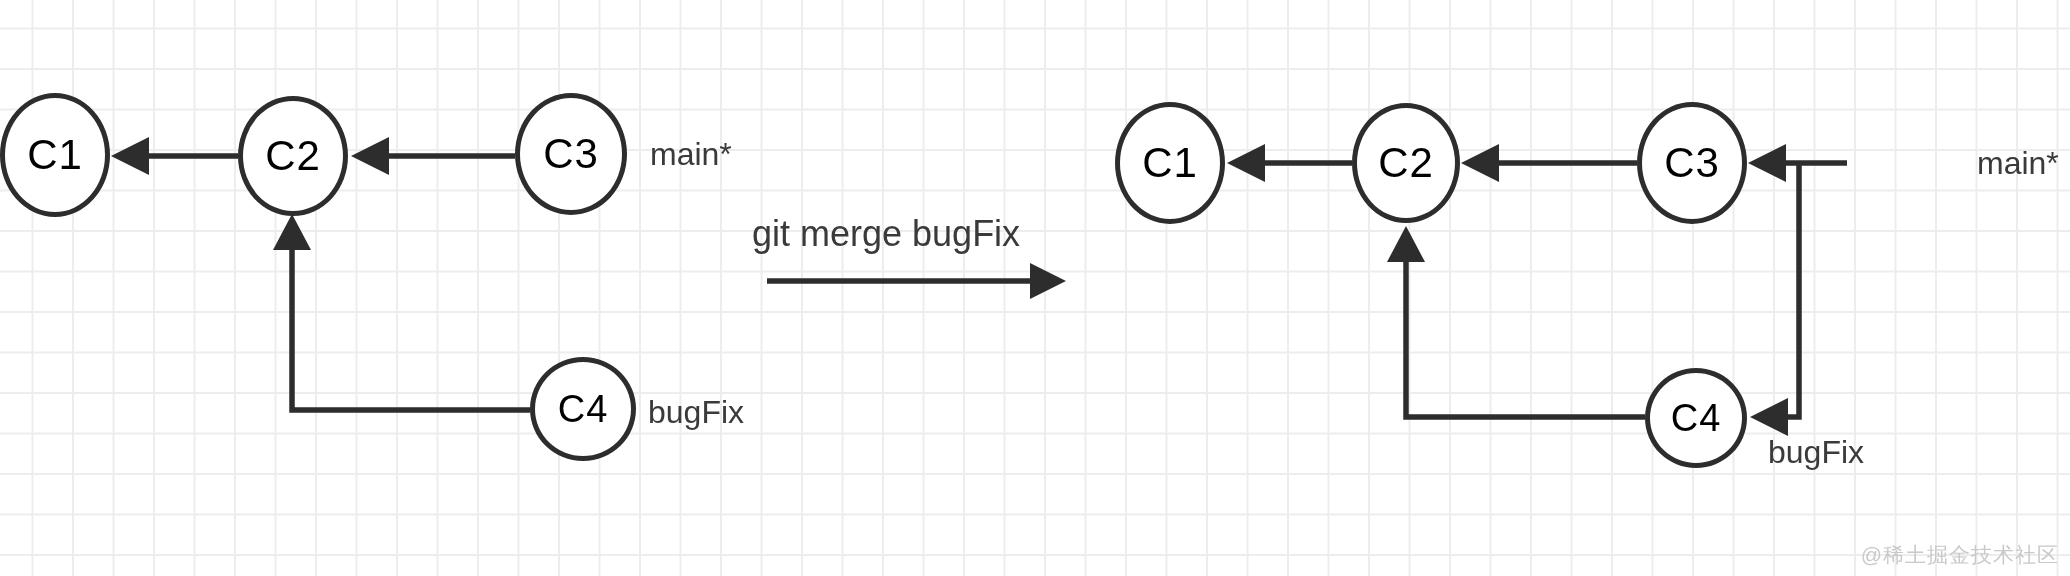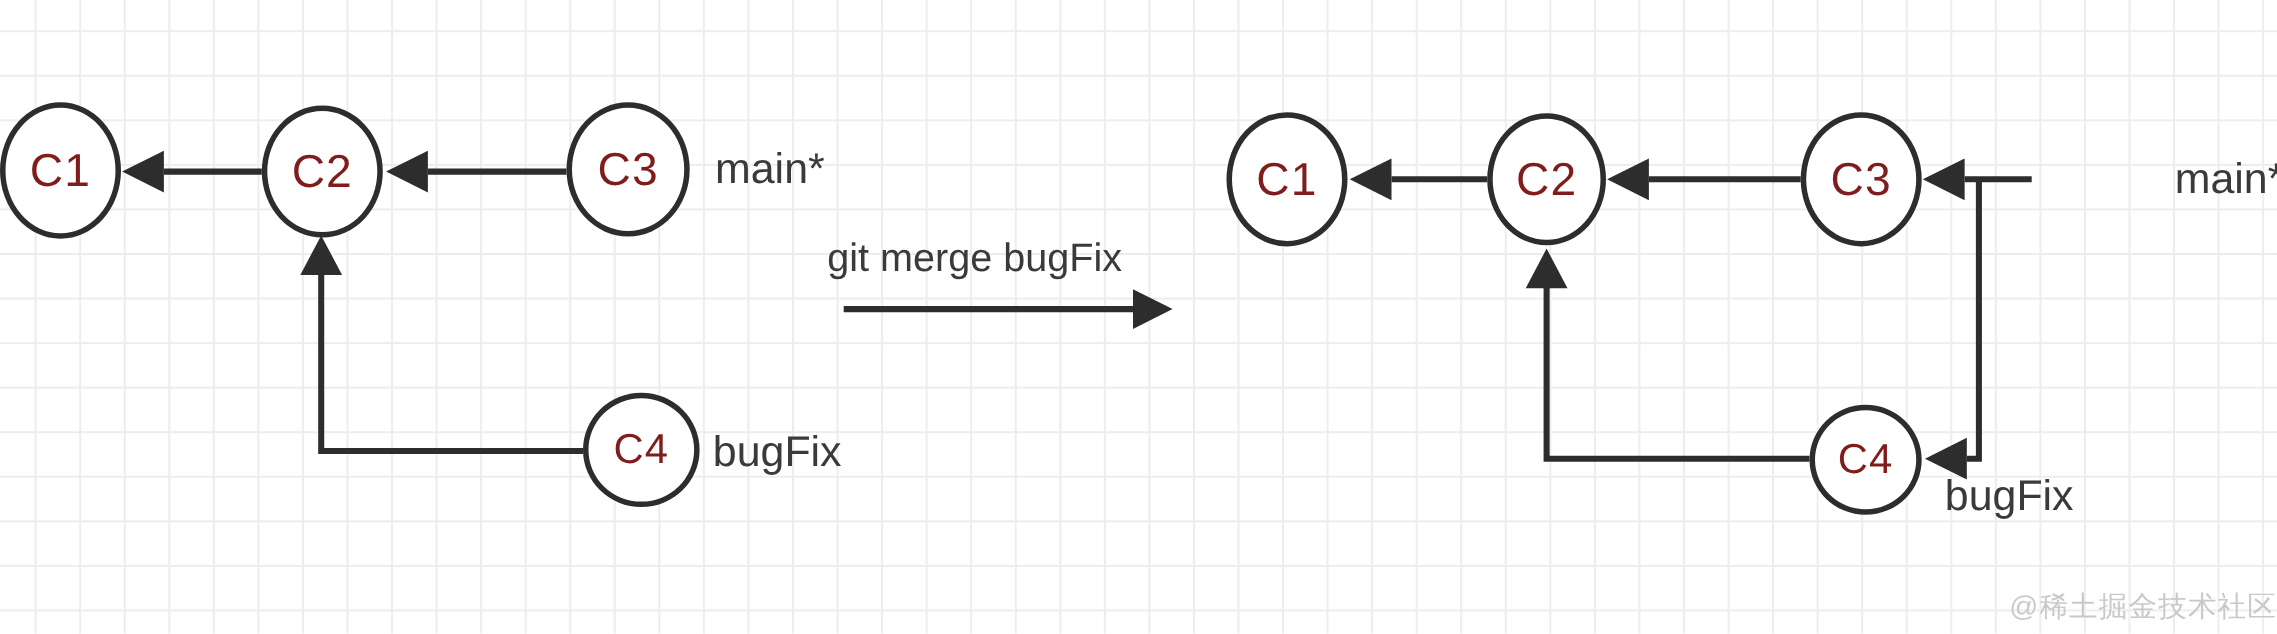--- a/index.html
+++ b/index.html
@@ -21,42 +21,42 @@
   .arrow-head{fill:#2d2d2d;stroke:none;}
   .node{
     position:absolute;
     box-sizing:border-box;
     background:#ffffff;
     border:5px solid #2d2d2d;
     border-radius:50%;
     display:flex;align-items:center;justify-content:center;
     font-size:42px;
     letter-spacing:1px;
-    color:#7f1d1d;
+    color:#000000;
   }
   .branch-label{
     position:absolute;
-    font-size:39px;
+    font-size:32px;
     color:#3a3a3a;
     white-space:nowrap;
     line-height:40px;
   }
   .merge-label{
     position:absolute;
     left:752px;top:214px;width:330px;
     text-align:left;
     font-size:36px;
     color:#3a3a3a;
     white-space:nowrap;
     line-height:40px;
   }
   .watermark{
     position:absolute;
-    right:0;bottom:7px;
-    font-size:26px;
+    right:11px;bottom:7px;
+    font-size:21px;
     color:#c9c9c9;
     letter-spacing:1px;
   }
 
   
   .l-c1{left:0px;   top:93px;  width:110px;height:124px;}
   .l-c2{left:238px; top:96px;  width:110px;height:120px;}
   .l-c3{left:515px; top:93px;  width:112px;height:122px;}
   .l-c4{left:530px; top:357px; width:106px;height:104px;font-size:38px;}
   

